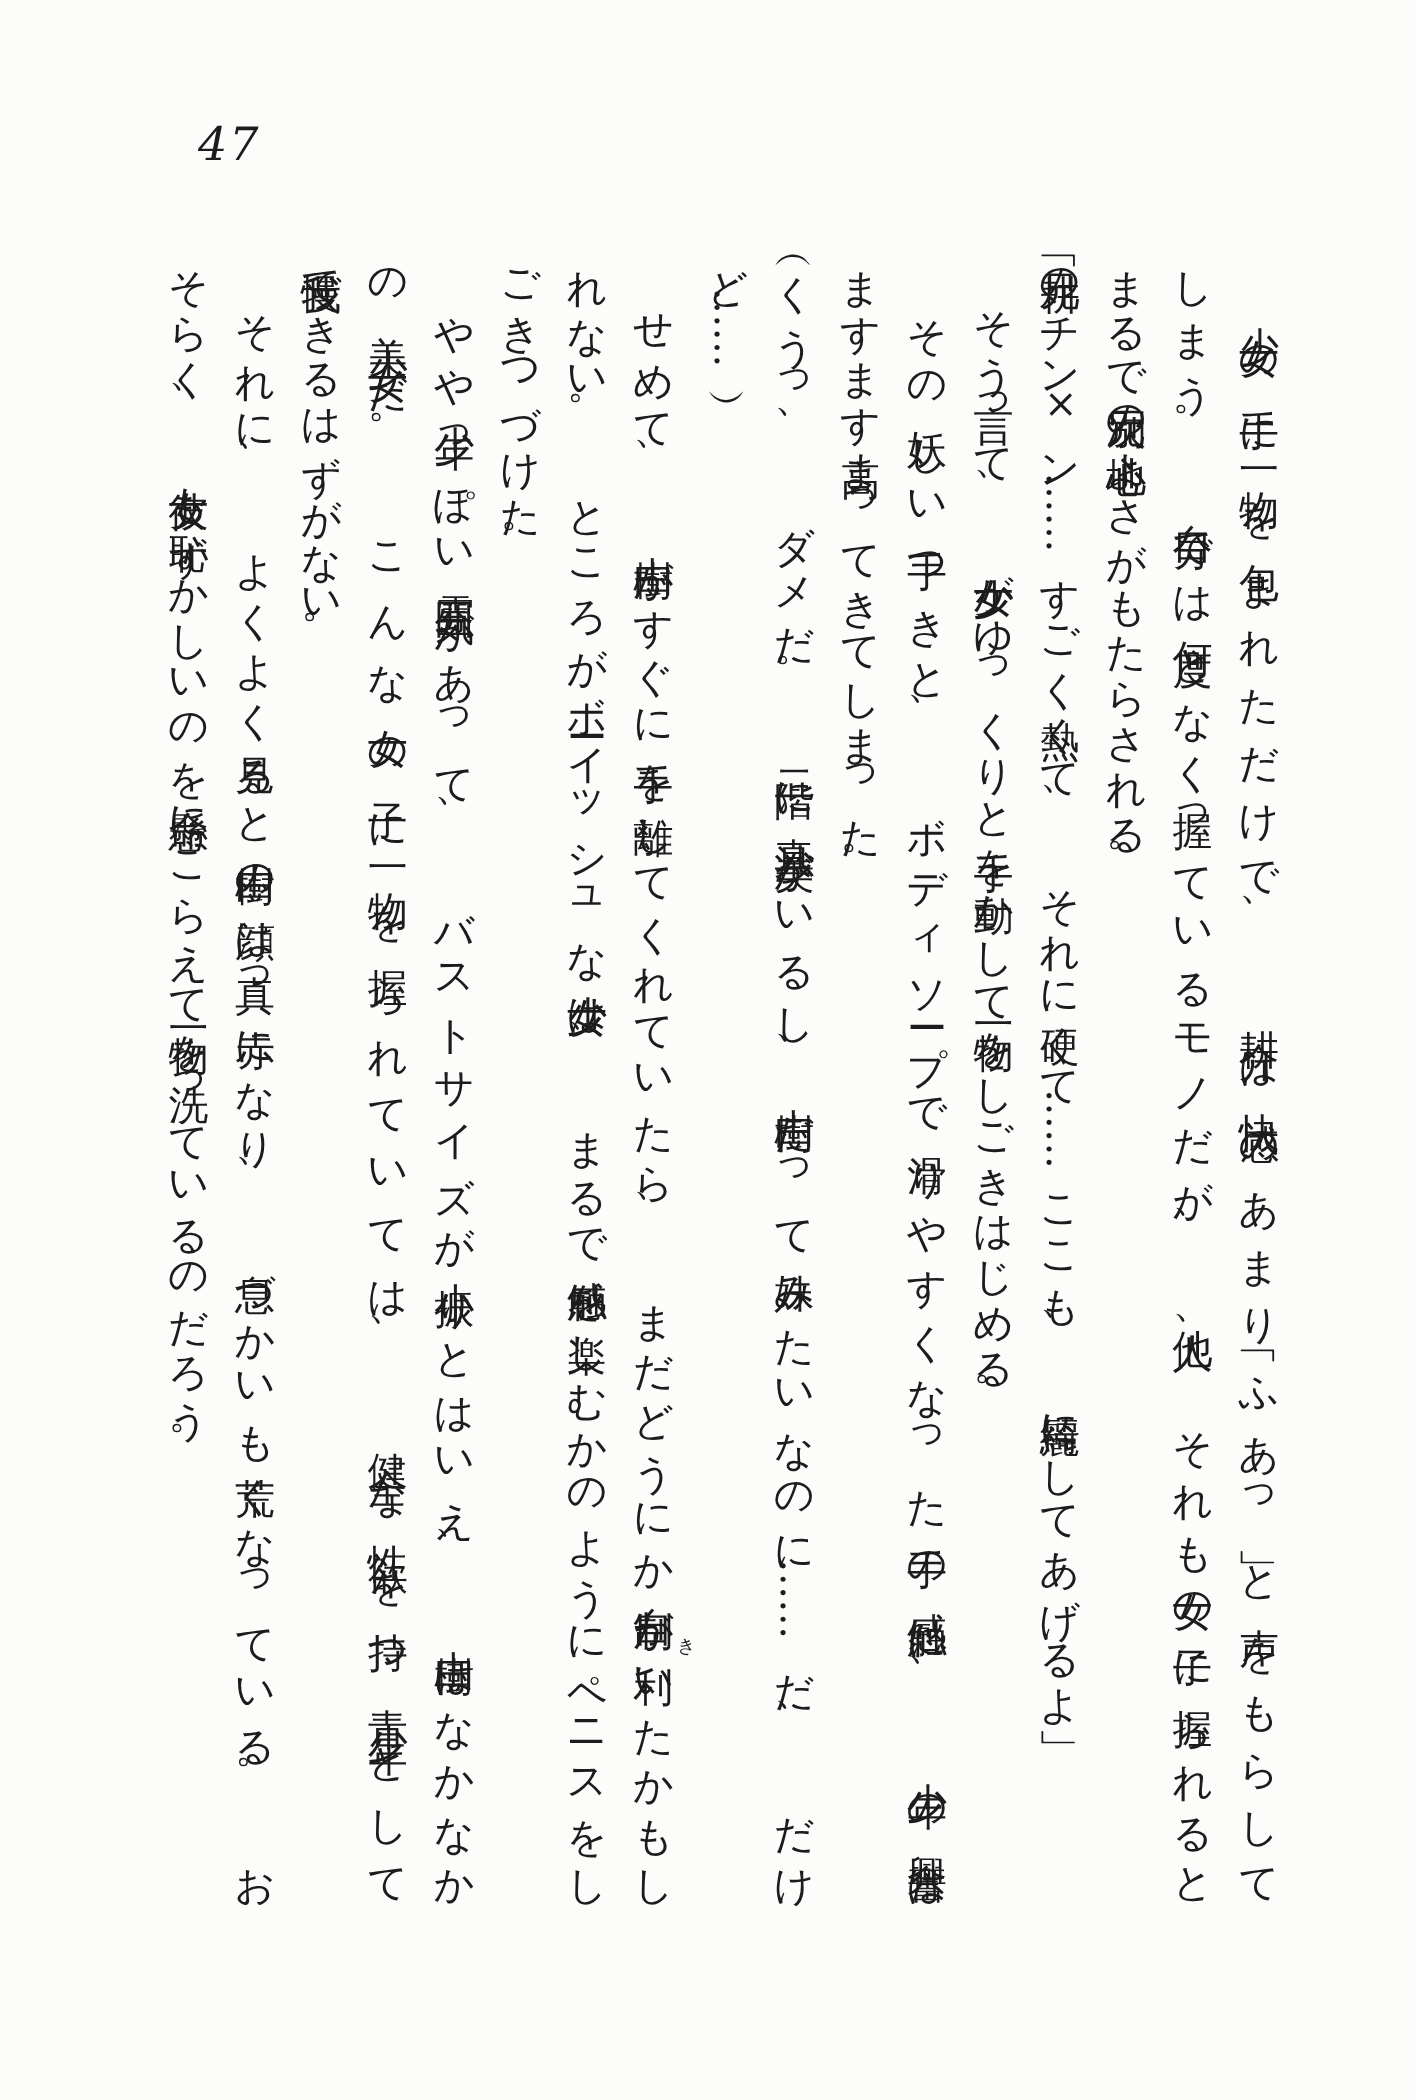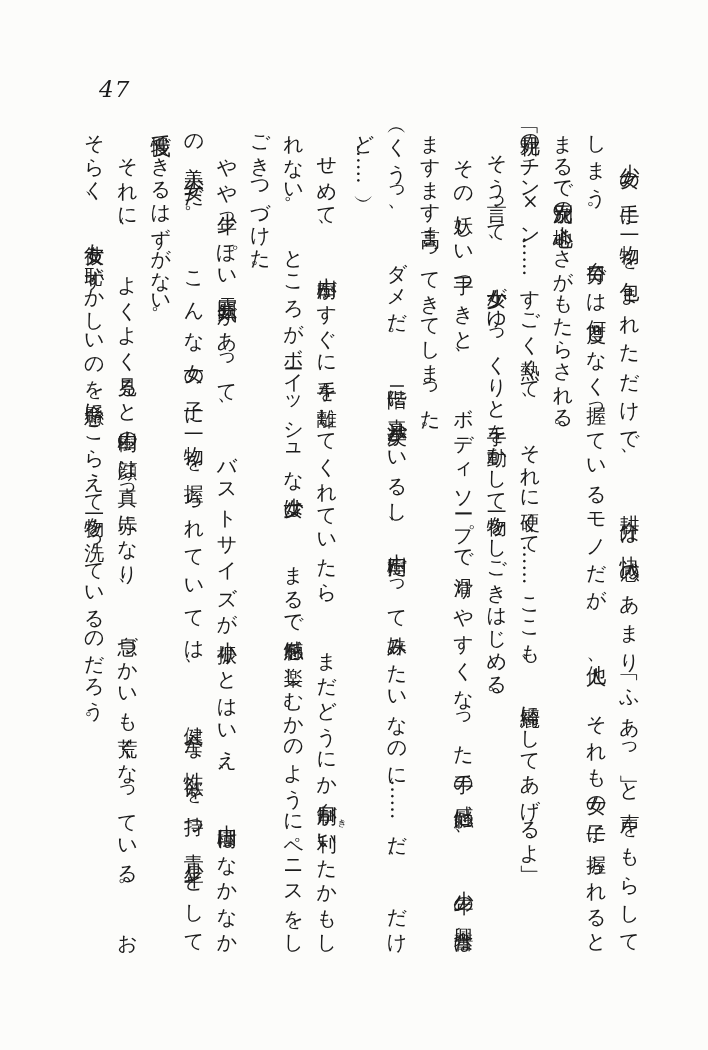--- a/index.html
+++ b/index.html
@@ -23,21 +23,20 @@
     inset:0;
   }
   .page-number{
     position:absolute;
     left:99px;
     top:60px;
     font-size:23px;
     font-style:italic;
     color:var(--ink);
     letter-spacing:1px;
-    margin-top:16px;
   }
   .text-block{
     position:absolute;
     top:121px;
     right:62px;
     height:822px;
     writing-mode:vertical-rl;
     text-orientation:mixed;
     font-size:20px;
     line-height:33.2px;

